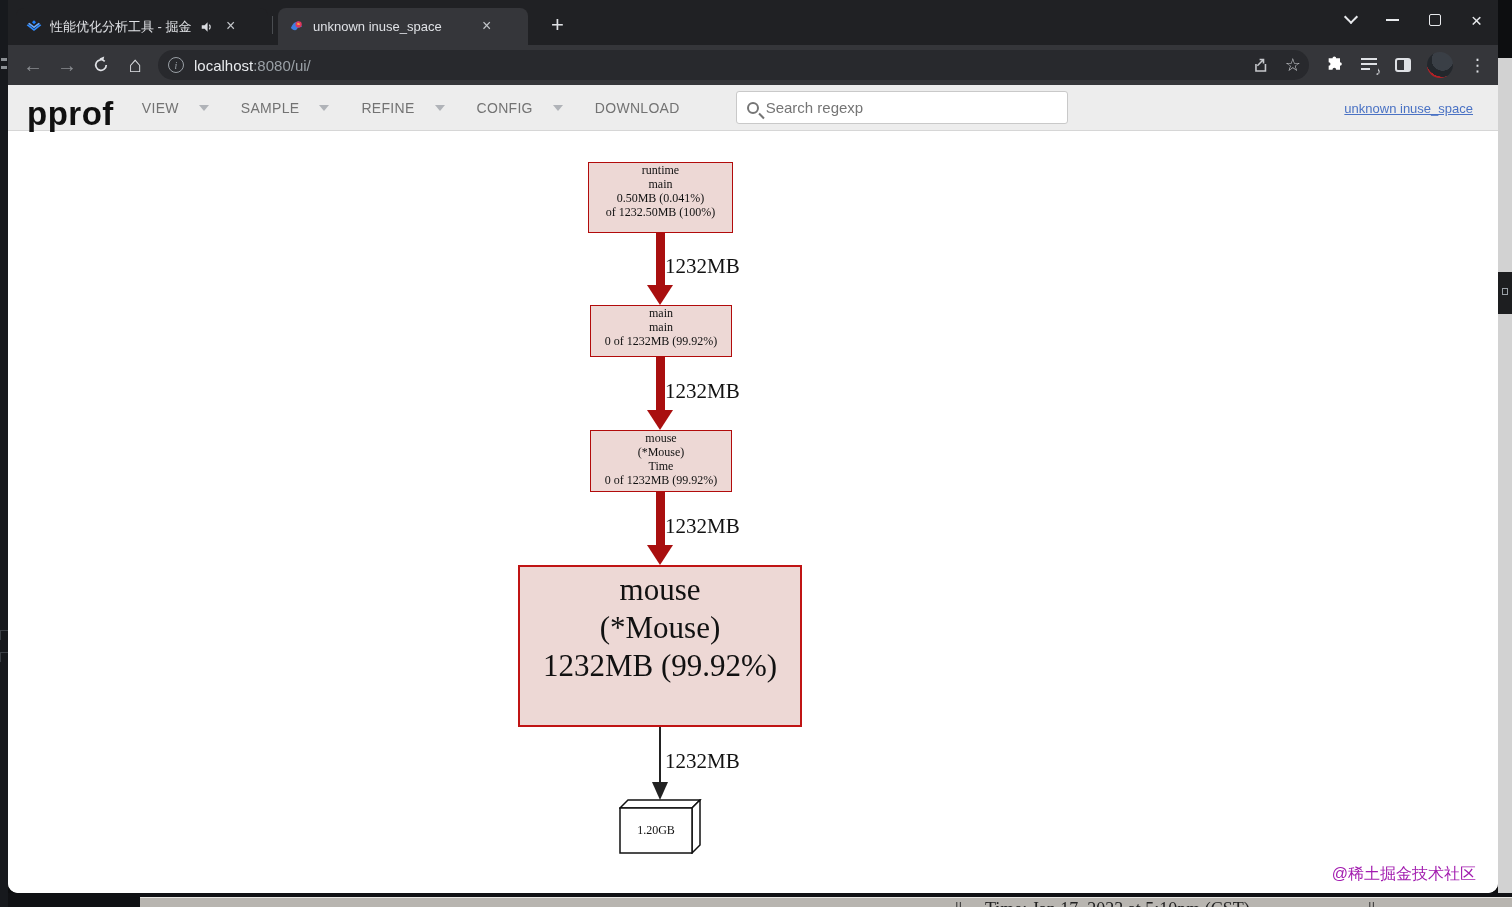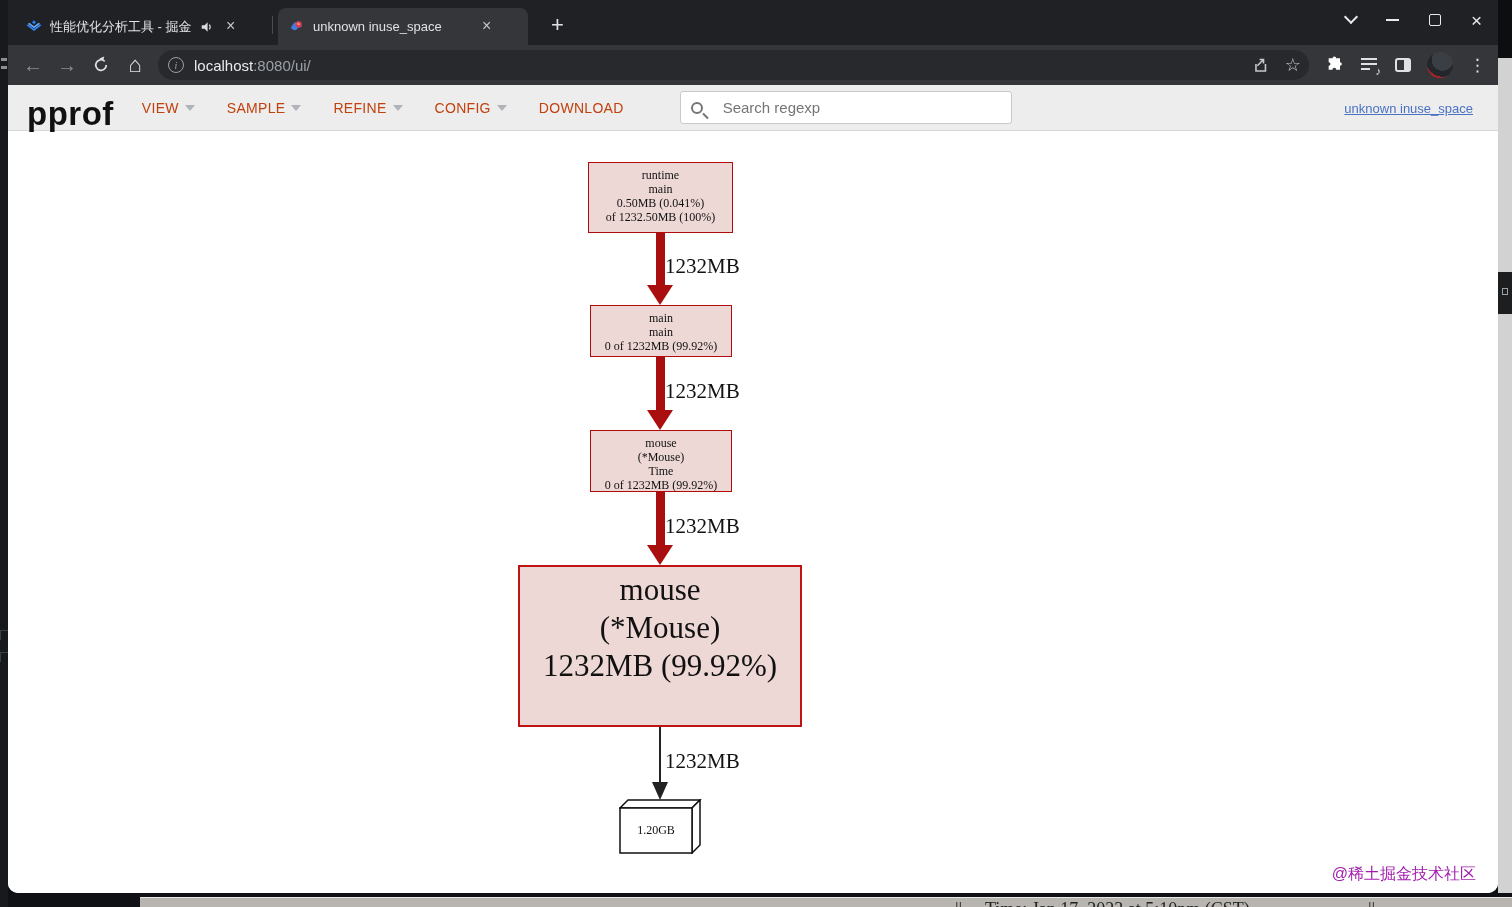--- a/index.html
+++ b/index.html
@@ -54,34 +54,34 @@
   .playlist .l { position:absolute; left:0; height:2px; background:#dfe1e5; }
   .playlist .note { position:absolute; right:-2px; bottom:-4px; color:#dfe1e5; font-size:11px; }
   .sidepanel { width:16px; height:14px; border:2px solid #dfe1e5; border-radius:3px; position:relative; }
   .sidepanel::after { content:""; position:absolute; right:0; top:0; width:5px; height:100%; background:#dfe1e5; }
   .avatar { width:26px; height:26px; border-radius:50%; background:radial-gradient(circle at 60% 30%, #3a3f46 0 45%, #23272c 46% 70%, #b32025 71% 100%); }
   .dots-glyph { color:#dfe1e5; font-size:17px; }
 
   
   .pprof-bar { position:absolute; left:0; top:85px; width:100%; height:46px; background:#ededed; border-bottom:1px solid #d6d6d6; display:flex; align-items:center; }
   .pprof-logo { font-size:33px; font-weight:700; color:#111; margin:12px 28px 0 19px; letter-spacing:0.5px; }
-  .menu-item { display:flex; align-items:center; gap:6px; color:#c2410c; font-size:14px; letter-spacing:0.3px; margin-right:32px; cursor:pointer; }
+  .menu-item { display:flex; align-items:center; gap:20px; color:#737373; font-size:14px; letter-spacing:0.3px; margin-right:32px; cursor:pointer; }
   .caret-down { width:0; height:0; border-left:5px solid transparent; border-right:5px solid transparent; border-top:6px solid #b0b3b8; }
   .searchbox { position:relative; width:332px; height:33px; background:#fff; border:1px solid #c9c9c9; border-radius:3px; display:flex; align-items:center; padding-left:10px; margin-left:24px; }
   .mag { position:relative; width:12px; height:12px; border:2px solid #757575; border-radius:50%; flex:0 0 auto; }
   .mag::after { content:""; position:absolute; width:7px; height:2px; background:#757575; transform:rotate(45deg); left:9px; top:11px; }
-  .searchbox input { border:none; outline:none; font-size:15px; color:#333; margin-left:20px; width:280px; background:transparent; font-family:"Liberation Sans",sans-serif; }
+  .searchbox input { border:none; outline:none; font-size:15px; color:#333; margin-left:7px; width:280px; background:transparent; font-family:"Liberation Sans",sans-serif; }
   .searchbox input::placeholder { color:#757575; }
   .profile-link { position:absolute; right:25px; top:16px; font-size:13px; color:#4a72c4; text-decoration:underline; cursor:pointer; }
 
   
   .content { position:absolute; left:0; top:132px; width:1490px; height:761px; background:#fff; font-family:"Liberation Serif", serif; }
   .gnode { position:absolute; background:#edd8d5; border:1.5px solid #b20b0b; text-align:center; color:#111; cursor:pointer; }
   .gnode .ln { display:block; }
-  .node-sm { font-size:12px; line-height:14px; padding-top:5px; }
+  .node-sm { font-size:12px; line-height:14px; }
   .node-big { font-size:31px; line-height:38px; padding-top:4px; border-width:2px; border-color:#c01414; }
   .edge-shaft { position:absolute; background:#a90f0f; }
   .edge-head { position:absolute; width:0; height:0; border-left:13px solid transparent; border-right:13px solid transparent; border-top:20px solid #a90f0f; }
   .edge-thin { position:absolute; width:2px; background:#222; }
   .edge-head-thin { position:absolute; width:0; height:0; border-left:8px solid transparent; border-right:8px solid transparent; border-top:18px solid #222; }
   .edge-label { position:absolute; font-size:21px; color:#111; white-space:nowrap; }
   .sink-label { position:absolute; font-size:12px; color:#111; text-align:center; }
   .watermark { position:absolute; right:22px; bottom:8px; color:#a21caf; font-size:16px; font-family:"Liberation Sans",sans-serif;margin-left:39px; }
 </style>
 </head>

